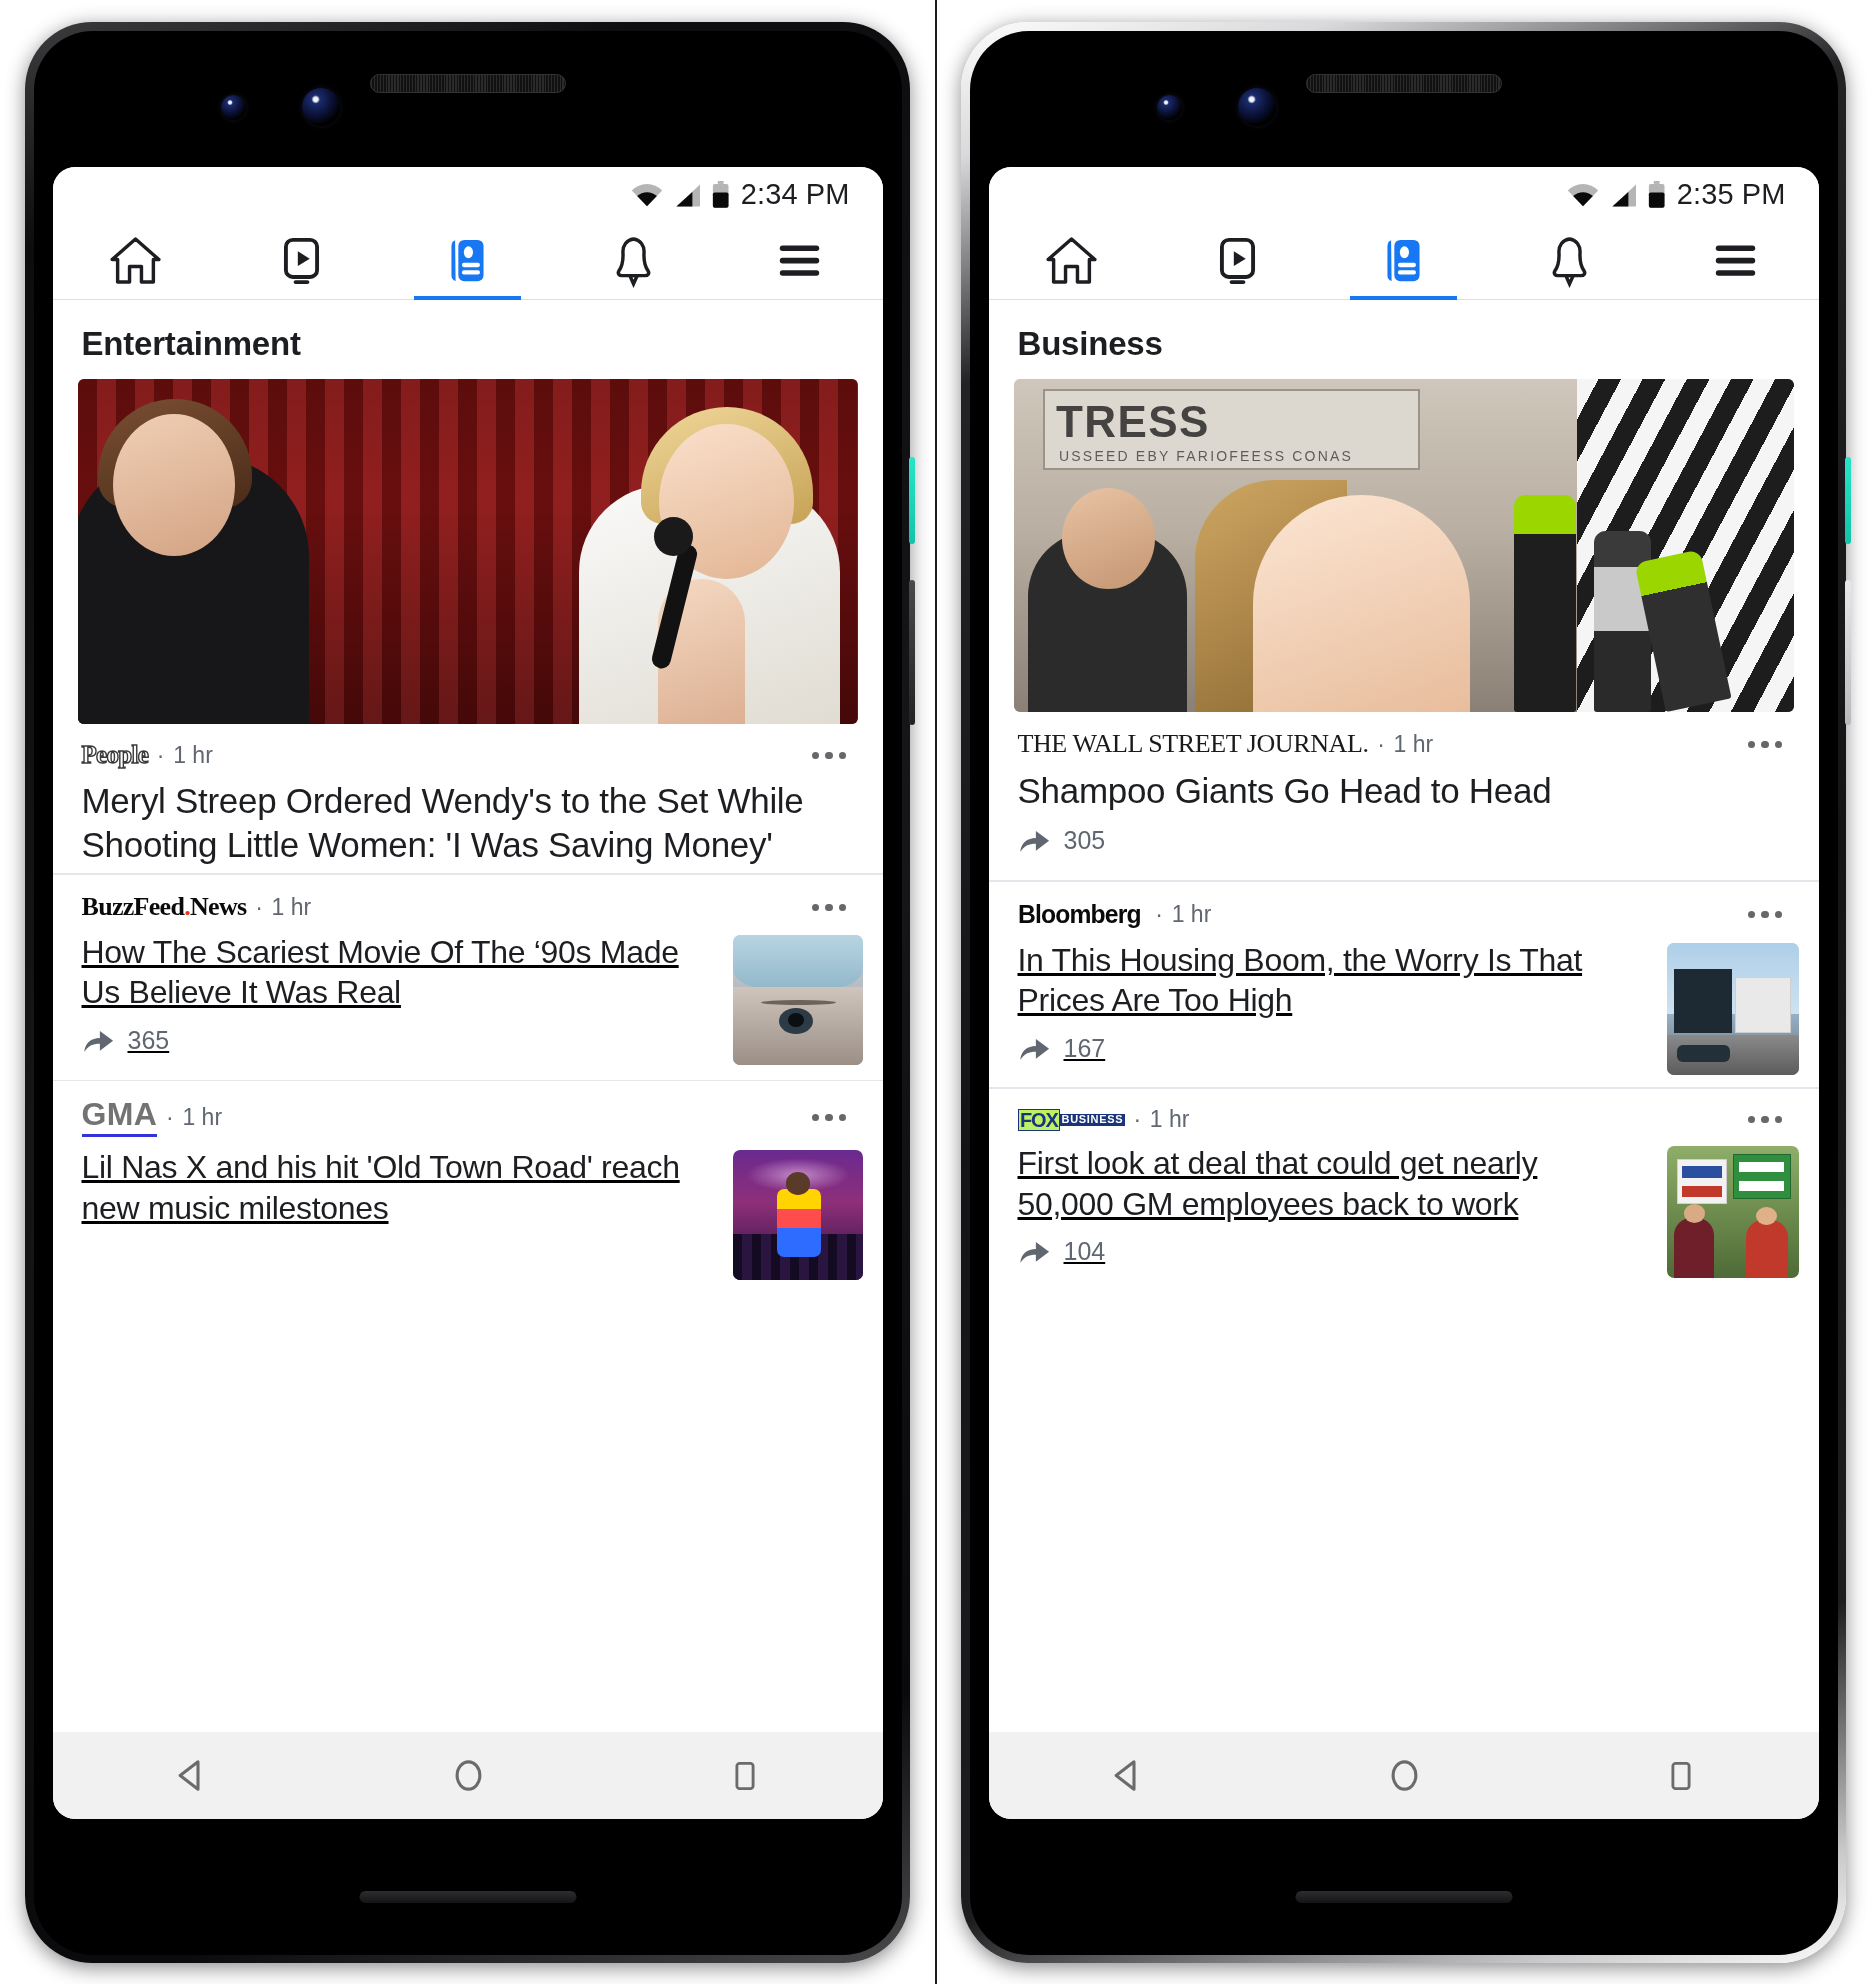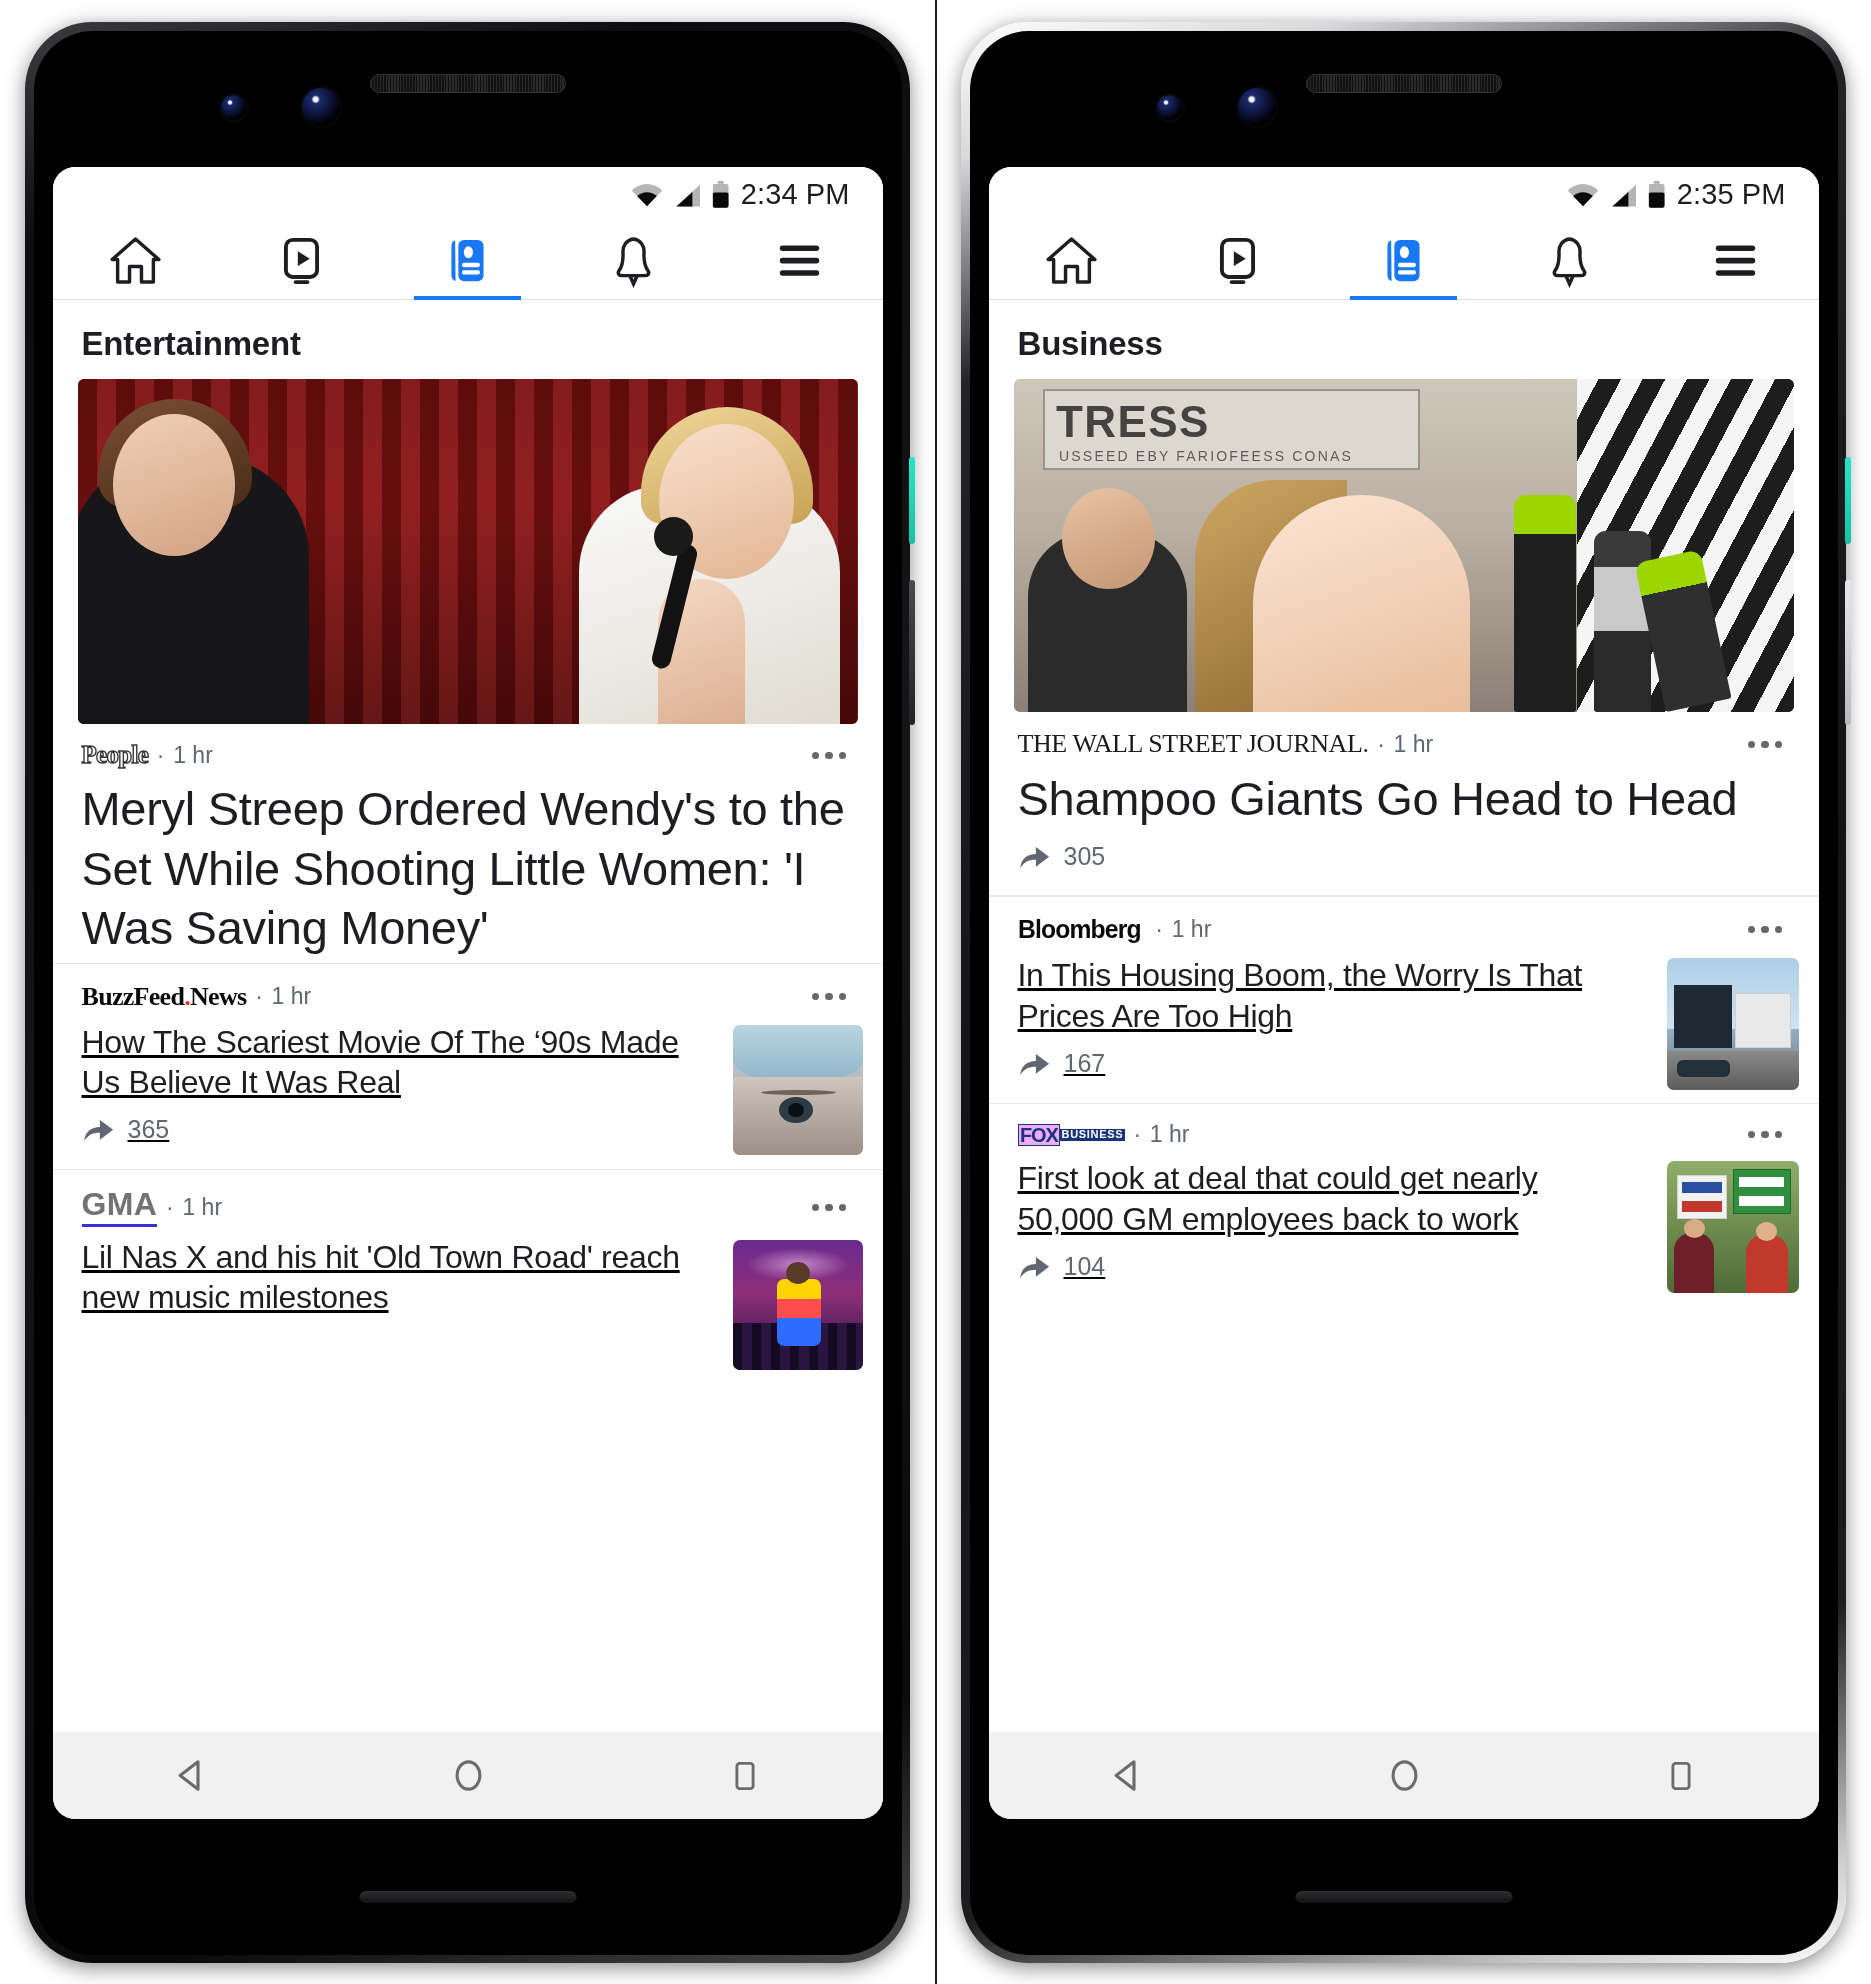--- a/index.html
+++ b/index.html
@@ -90,21 +90,21 @@
 
   .meta-row { display:flex; align-items:center; padding:17.4px 29px 0 29px; }
   .meta-row .logo { flex:0 0 auto; display:flex; align-items:center; }
   .meta-row .dotsep { color:#606770; font-size:23px; margin:0 8.7px; }
   .meta-row .age { color:#606770; font-size:23px; }
   .meta-row .spacer { flex:1 1 auto; }
   .kebab { display:flex; gap:6.5px; padding:7.2px; }
   .kebab i { width:7.2px; height:7.2px; border-radius:50%; background:#65676b; display:block; }
 
   .headline {
-    padding:10px 29px 0 29px; font-size:47px; line-height:1.26; color:#1c1e21;
+    padding:10px 29px 0 29px; font-size:35px; line-height:1.26; color:#1c1e21;
     font-weight:400; letter-spacing:-0.3px;
   }
   .headline.small { font-size:32px; }
 
   .share-row { display:flex; align-items:center; gap:13px; padding:13px 29px 19px 29px; }
   .share-count { font-size:25px; color:#606770; }
 
   .card { display:flex; gap:13px; padding-right:20px;text-decoration:underline; }
   .card .txt { flex:1 1 auto; min-width:0; }
   .thumb { flex:0 0 auto; width:130px; height:130px; border-radius:7.2px; overflow:hidden; margin-top:13px; position:relative; }
@@ -136,21 +136,21 @@
   .logo-wsj {
     font-family:"Liberation Serif", serif; font-size:26px; color:#1a1a1a;
     letter-spacing:-0.4px; white-space:nowrap;
   }
   .logo-bloomberg {
     font-weight:bold; font-size:26px; color:#0a0a0a; letter-spacing:-0.9px;
     transform:scaleX(.95); transform-origin:left center;
   }
   .logo-fox { display:inline-block; line-height:1; }
   .logo-fox .fx {
-    background:#f0abfc; color:#19347a; font-weight:bold; font-size:20px;
+    background:#bef264; color:#19347a; font-weight:bold; font-size:20px;
     letter-spacing:-1.1px; border:1.4px solid #19347a; padding:0 1.4px;
     display:inline-block;
   }
   .logo-fox .fxb {
     background:#19347a; color:#ffffff; font-weight:bold; font-size:11px;
     letter-spacing:0.7px; text-align:center; display:block; padding:0.7px 1.4px;
   }
 
   
   .ph { position:absolute; inset:0; }

